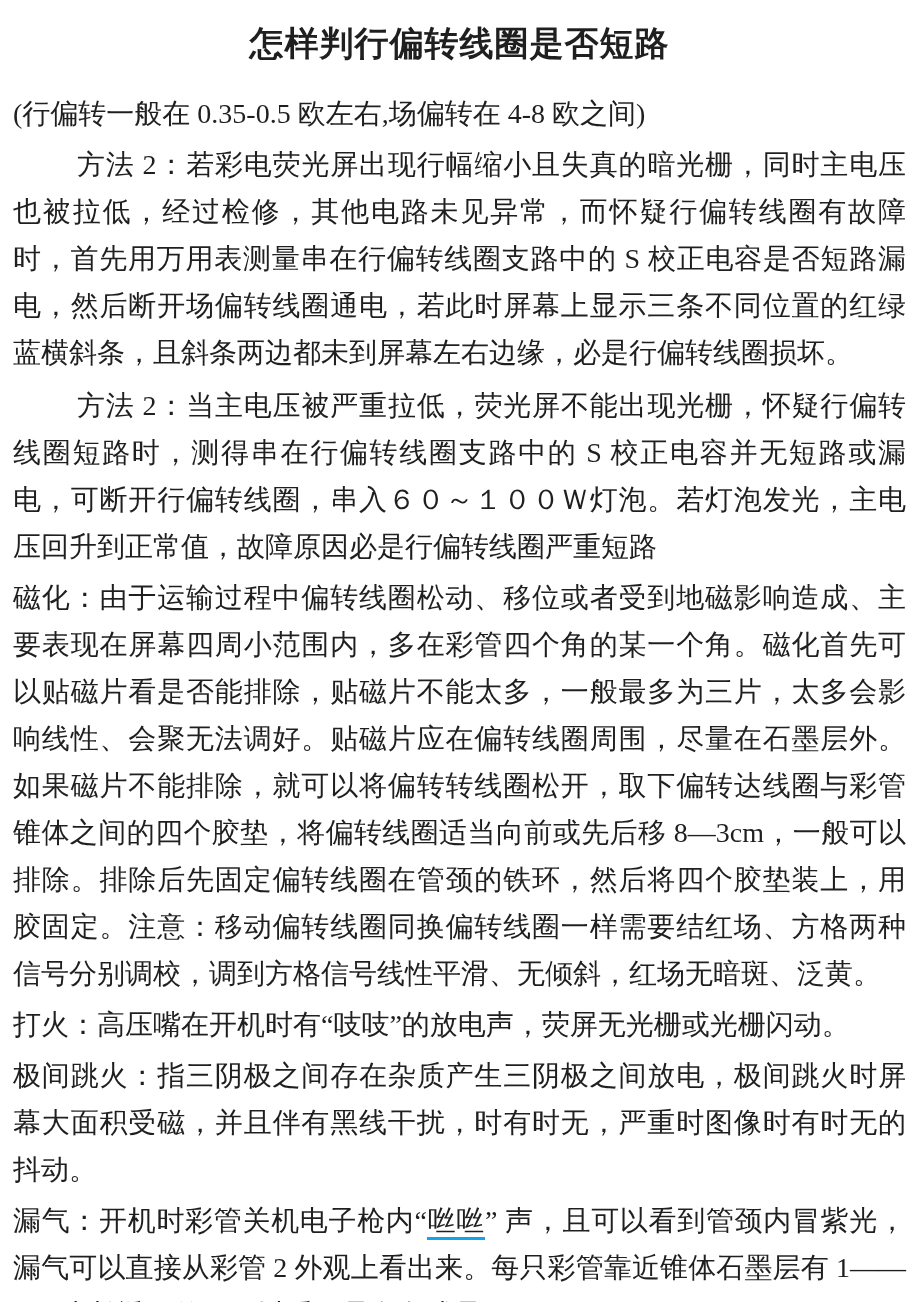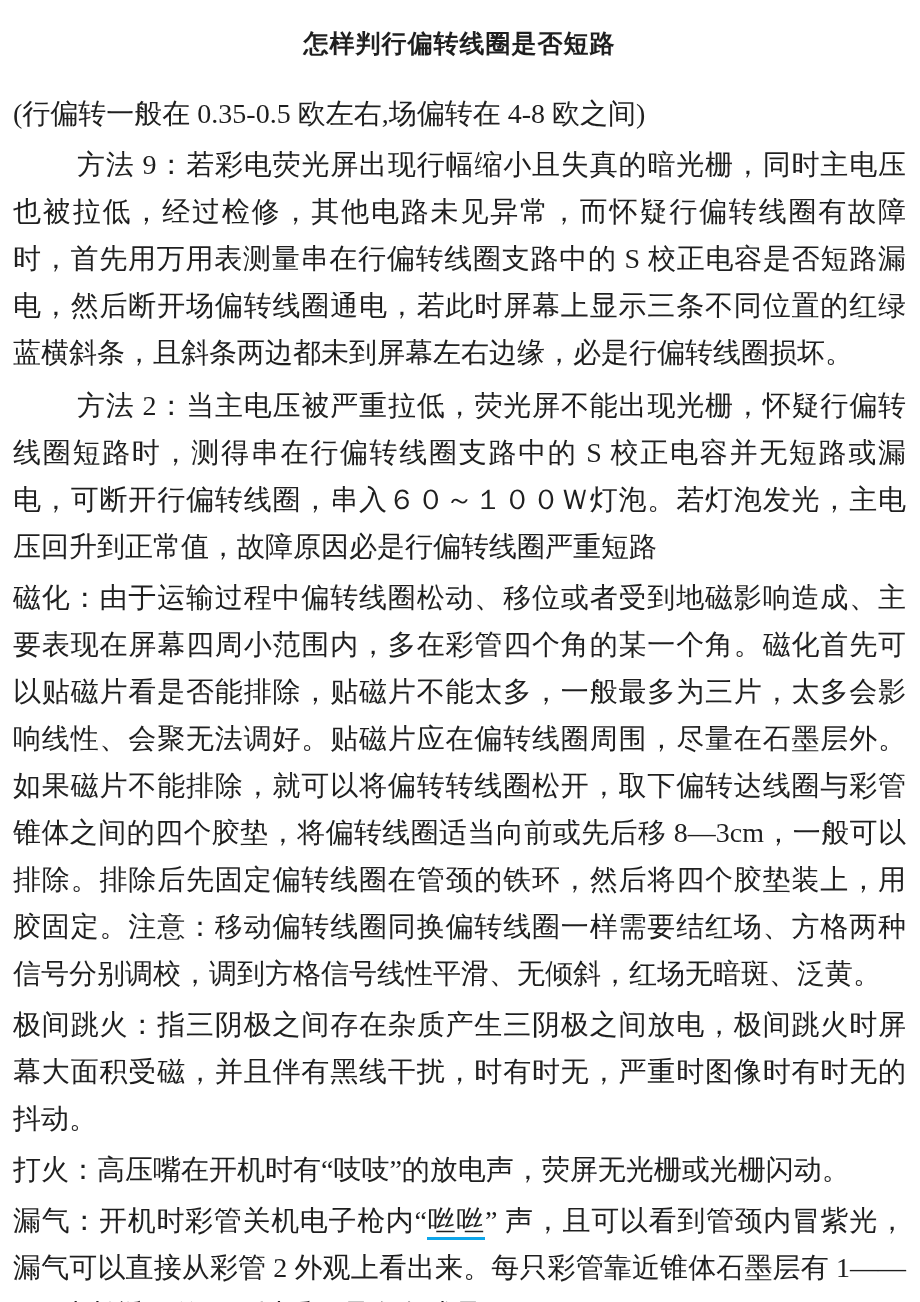--- a/index.html
+++ b/index.html
@@ -15,21 +15,21 @@
     color: #1f1f1f;
   }
   .page {
     box-sizing: border-box;
     width: 920px;
     height: 1302px;
     padding: 20px 14px 0 13px;
     background: #ffffff;
   }
   .doc-title {
-    font-size: 25px;
+    font-size: 34px;
     font-weight: bold;
     text-align: center;
     line-height: 48px;
     margin: 0 0 0 0;
     letter-spacing: 1px;
   }
   .para {
     font-size: 28px;
     line-height: 47px;
     text-align: justify;
@@ -55,26 +55,26 @@
 </style>
 </head>
 <body>
 
 <div class="page">
 
   <h1 class="doc-title">怎样判行偏转线圈是否短路</h1>
 
   <p class="para note">(行偏转一般在 0.35-0.5 欧左右,场偏转在 4-8 欧之间)</p>
 
-  <p class="para indent">方法 9：若彩电荧光屏出现行幅缩小且失真的暗光栅，同时主电压也被拉低，经过检修，其他电路未见异常，而怀疑行偏转线圈有故障时，首先用万用表测量串在行偏转线圈支路中的 S 校正电容是否短路漏电，然后断开场偏转线圈通电，若此时屏幕上显示三条不同位置的红绿蓝横斜条，且斜条两边都未到屏幕左右边缘，必是行偏转线圈损坏。</p>
+  <p class="para indent">方法 2：若彩电荧光屏出现行幅缩小且失真的暗光栅，同时主电压也被拉低，经过检修，其他电路未见异常，而怀疑行偏转线圈有故障时，首先用万用表测量串在行偏转线圈支路中的 S 校正电容是否短路漏电，然后断开场偏转线圈通电，若此时屏幕上显示三条不同位置的红绿蓝横斜条，且斜条两边都未到屏幕左右边缘，必是行偏转线圈损坏。</p>
 
   <p class="para indent method2">方法 2：当主电压被严重拉低，荧光屏不能出现光栅，怀疑行偏转线圈短路时，测得串在行偏转线圈支路中的 S 校正电容并无短路或漏电，可断开行偏转线圈，串入６０～１００Ｗ灯泡。若灯泡发光，主电压回升到正常值，故障原因必是行偏转线圈严重短路</p>
 
 
   <p class="para">磁化：由于运输过程中偏转线圈松动、移位或者受到地磁影响造成、主要表现在屏幕四周小范围内，多在彩管四个角的某一个角。磁化首先可以贴磁片看是否能排除，贴磁片不能太多，一般最多为三片，太多会影响线性、会聚无法调好。贴磁片应在偏转线圈周围，尽量在石墨层外。如果磁片不能排除，就可以将偏转转线圈松开，取下偏转达线圈与彩管锥体之间的四个胶垫，将偏转线圈适当向前或先后移 8—3cm，一般可以排除。排除后先固定偏转线圈在管颈的铁环，然后将四个胶垫装上，用胶固定。注意：移动偏转线圈同换偏转线圈一样需要结红场、方格两种信号分别调校，调到方格信号线性平滑、无倾斜，红场无暗斑、泛黄。</p>
 
+  <p class="para">打火：高压嘴在开机时有“吱吱”的放电声，荧屏无光栅或光栅闪动。</p>
+
   <p class="para">极间跳火：指三阴极之间存在杂质产生三阴极之间放电，极间跳火时屏幕大面积受磁，并且伴有黑线干扰，时有时无，严重时图像时有时无的抖动。</p>
-
-  <p class="para">打火：高压嘴在开机时有“吱吱”的放电声，荧屏无光栅或光栅闪动。</p>
 
   <p class="para"><span>漏气：开机时彩管关机电子枪内“</span><span class="u">咝咝</span><span>” 声，且可以看到管颈内冒紫光，漏气可以直接从彩管 2 外观上看出来。每只彩管靠近锥体石墨层有 1——4 厘米长透明的，可以看见是白色或是</span></p>
 
 </div>
 
 </body></html>

